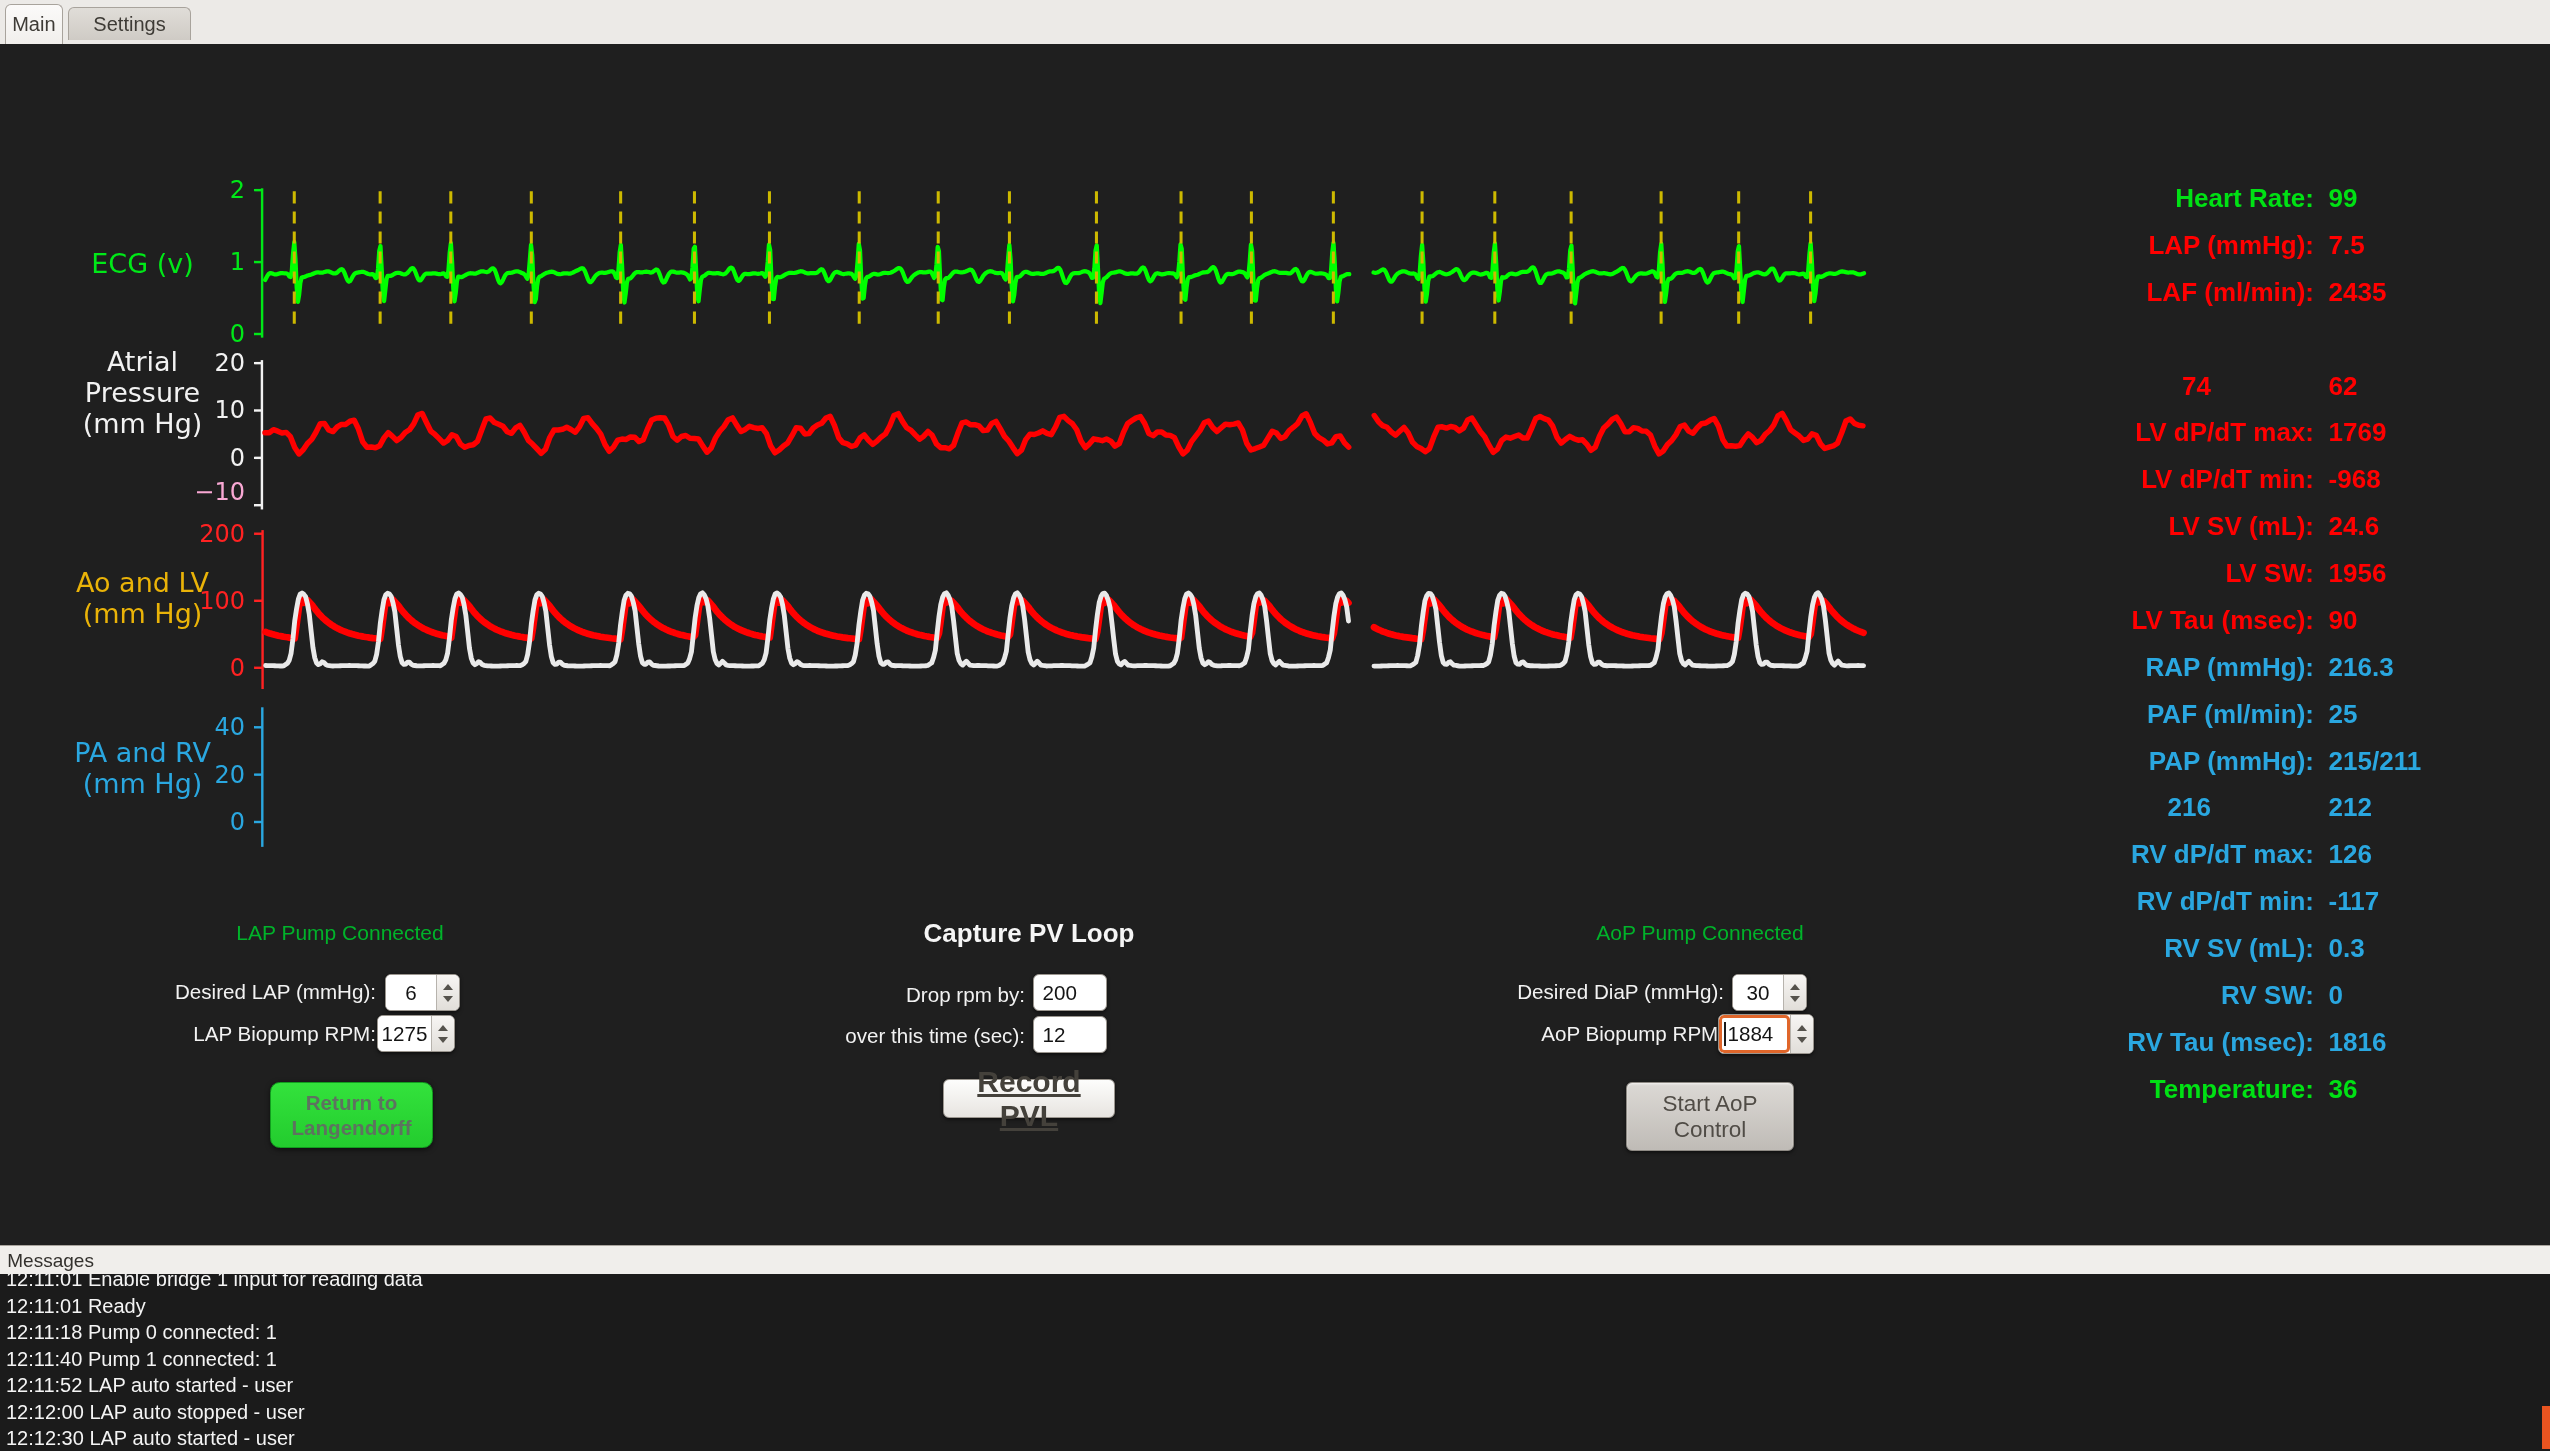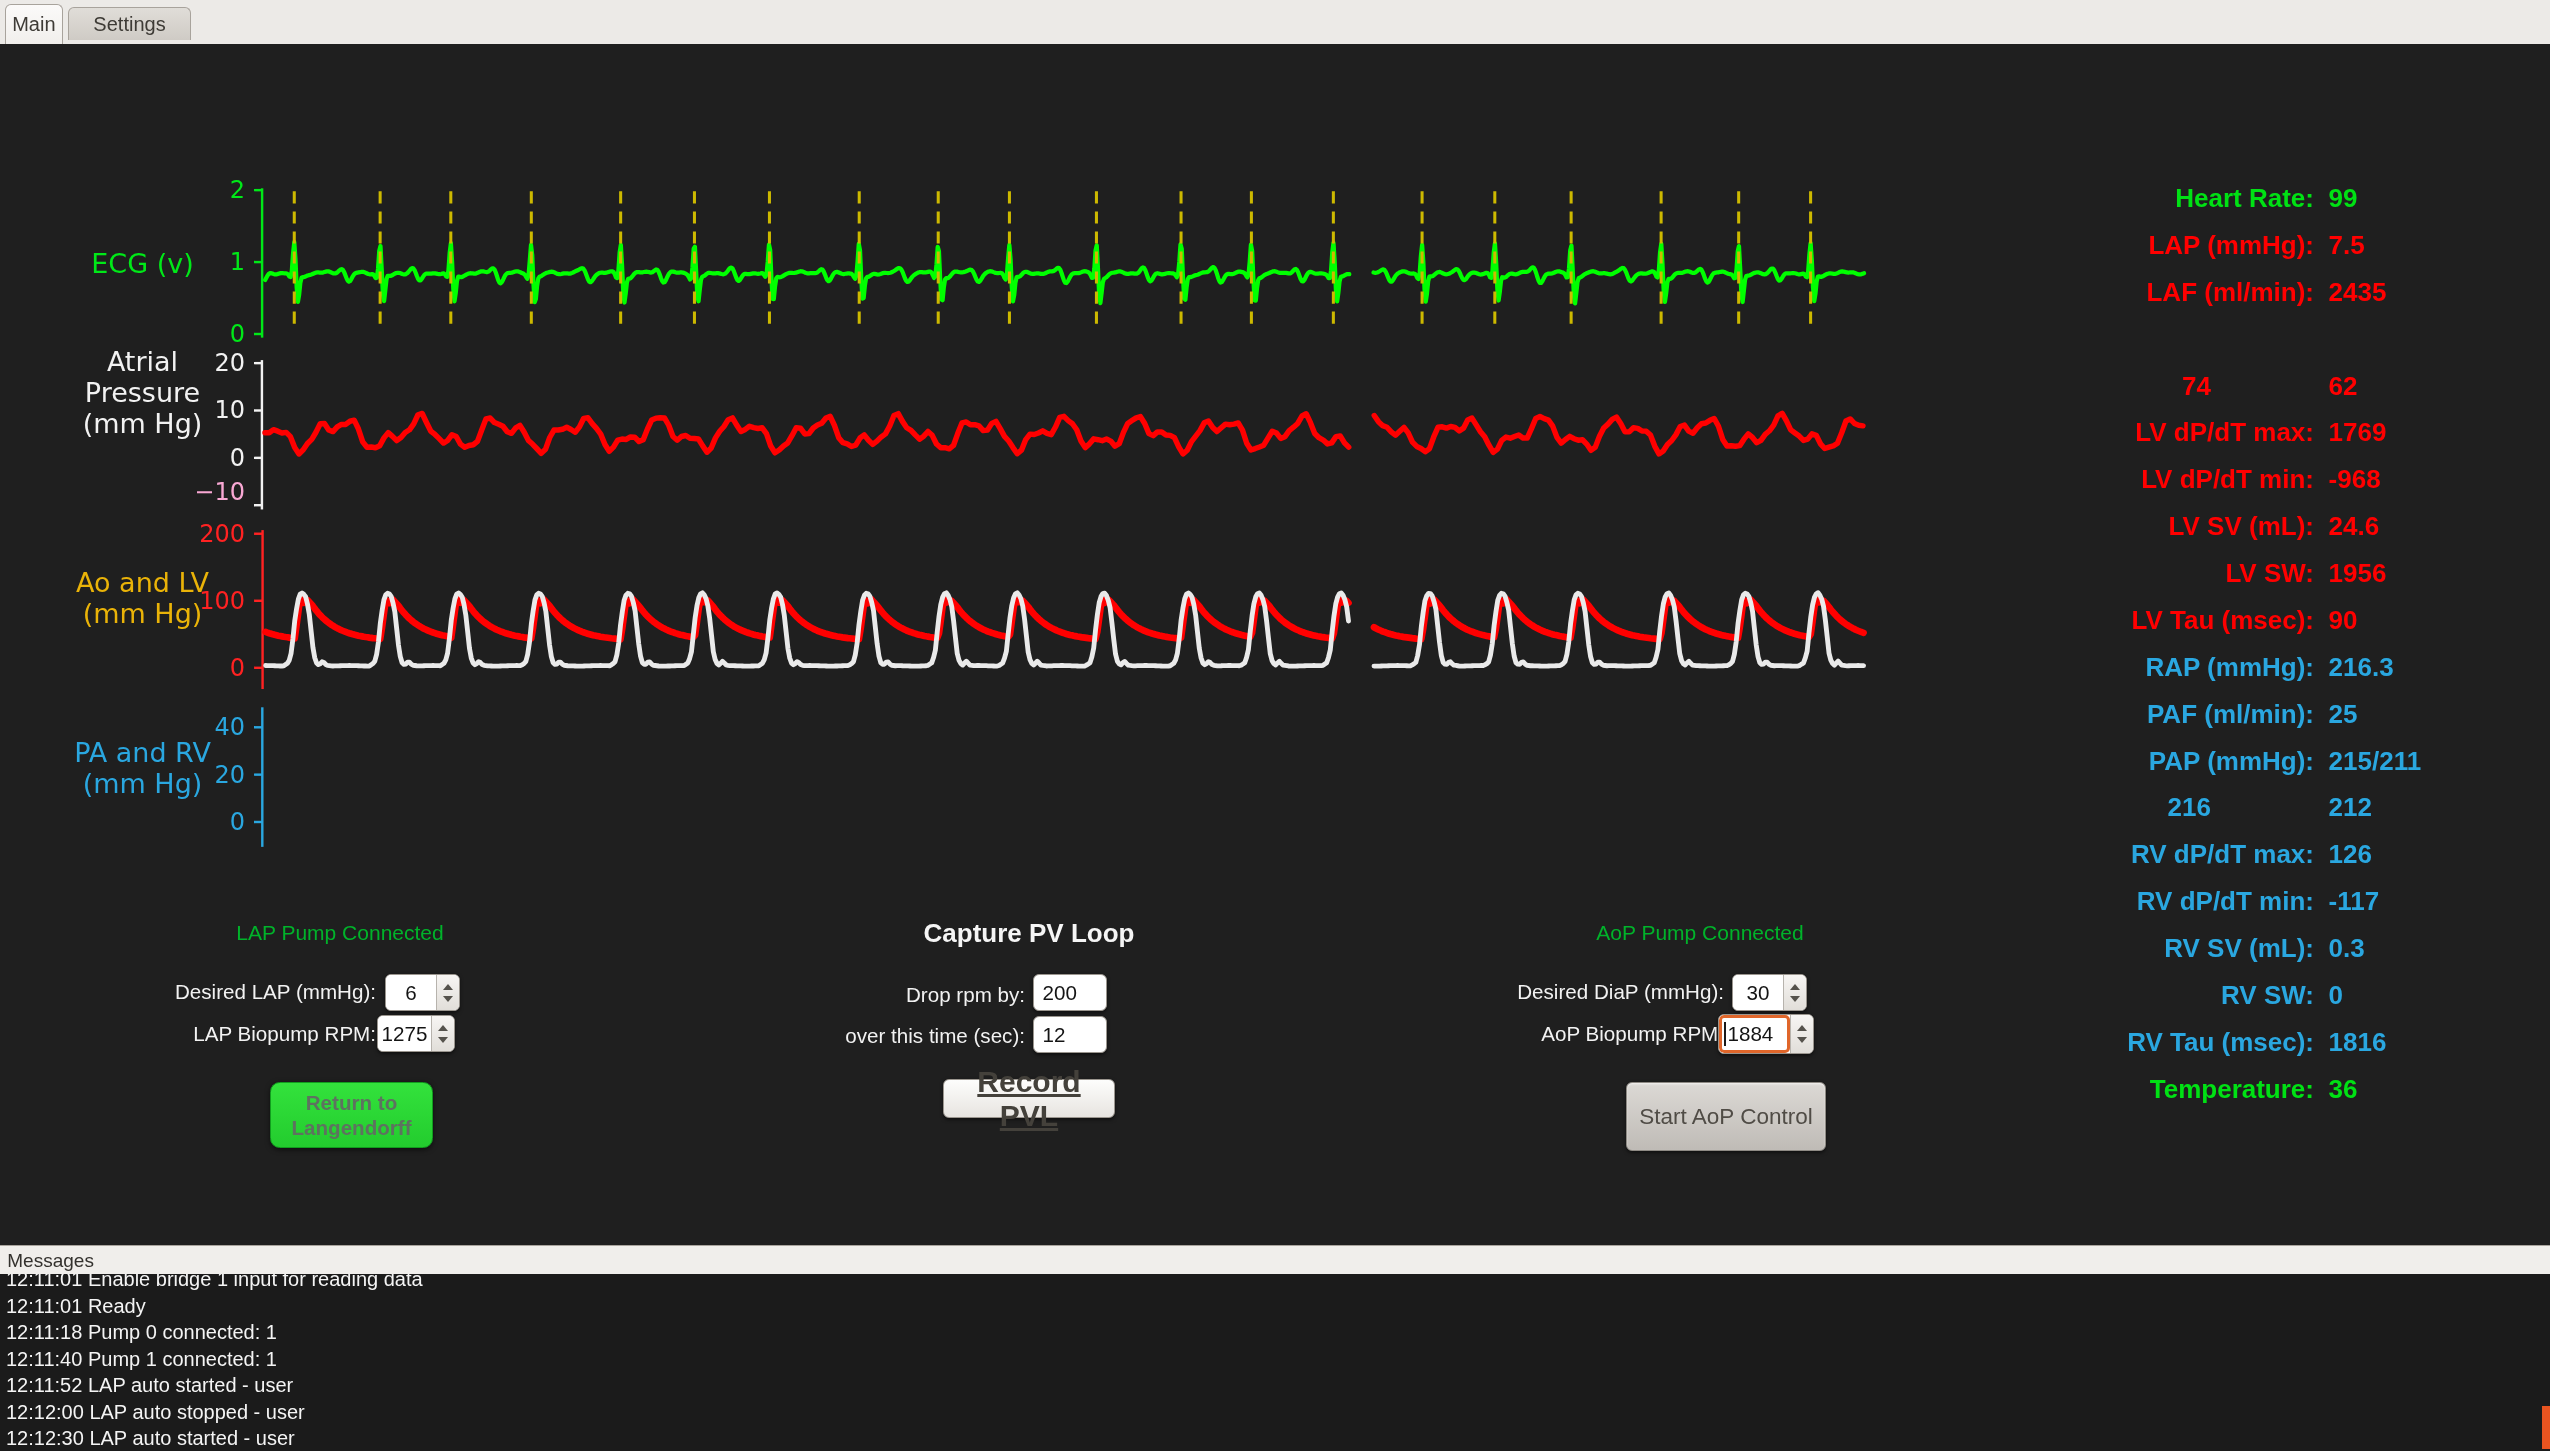--- a/index.html
+++ b/index.html
@@ -271,21 +271,21 @@
     <div class="spin" style="left:1718px;top:970px;height:38px;">
       <div class="spin-val focused" style="width:66px;">
         <span class="caret"></span>
         <span>1884</span>
       </div>
       <div class="spin-btns">
         <div class="tri up"></div>
         <div class="tri dn"></div>
       </div>
     </div>
-    <div class="btn" id="start-aop-btn" style="left:1626px;top:1038px;width:200px;height:69px;">Start AoP Control</div>
+    <div class="btn" id="start-aop-btn" style="left:1626px;top:1038px;width:168px;height:69px;">Start AoP Control</div>
 
   </div>
 
   <div id="msg-header">
     <span>Messages</span>
   </div>
   <div id="messages-list">
     <div id="msg-scroll-thumb" style="top:132px;height:43px;background:#e95420;"></div>
   <div class="msg-line" style="top: -8px;">12:11:01 Enable bridge 1 input for reading data</div>
       <div class="msg-line" style="top: 18.6px;">12:11:01 Ready</div>

